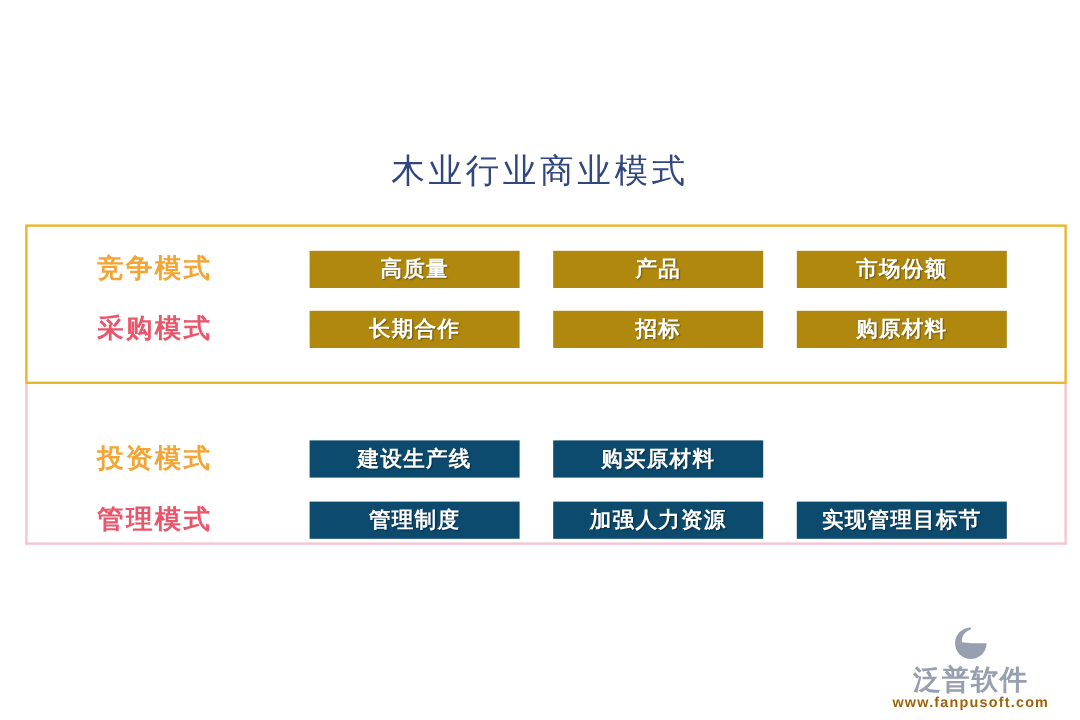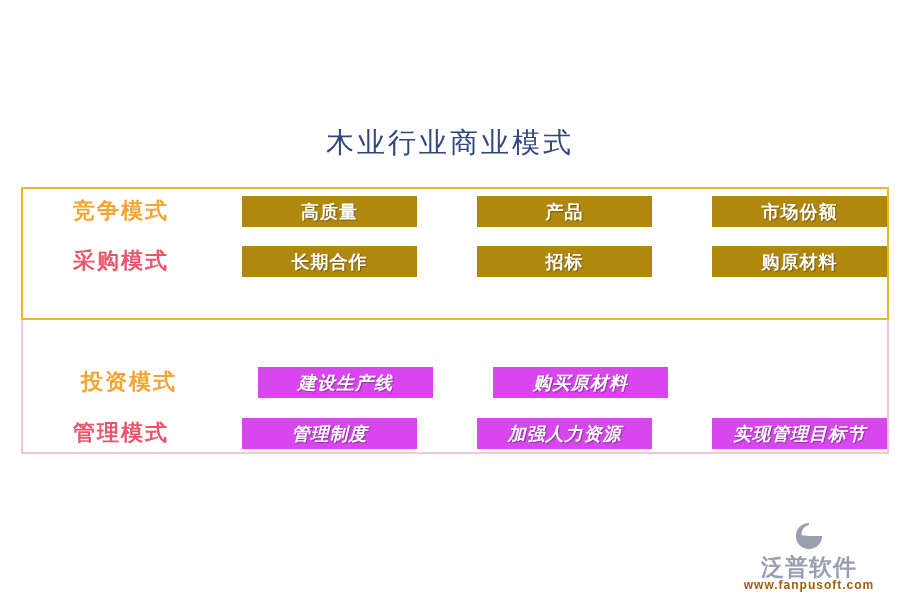--- a/index.html
+++ b/index.html
@@ -15,48 +15,49 @@
   }
   .boxes{
     position:absolute;left:21px;top:187px;width:868px;
   }
   .box{
     box-sizing:border-box;width:868px;
     display:flex;flex-direction:column;
   }
   .box-top{
     height:133px;border:2px solid #E9B72E;
+    padding-top:13px;
   }
   .box-bottom{
     height:134px;border:2px solid #F6C6D0;border-top:none;
     padding-top:40px;
   }
   .model-row{
     display:flex;align-items:center;height:44px;flex-shrink:0;
   }
   .box-top .model-row + .model-row{margin-top:6px;}
   .box-bottom .model-row + .model-row{margin-top:7px;}
   .row-label{
     width:212px;text-align:center;
     font-size:22px;font-weight:bold;letter-spacing:2px;
   }
   .label-orange{color:#F2A434;}
   .label-red{color:#E9566B;}
   .btn-group{
-    display:flex;align-items:center;margin-left:23px;gap:60px;
+    display:flex;align-items:center;margin-left:23px;gap:28px;
   }
   .model-btn{
     width:175px;height:31px;line-height:31px;
     text-align:center;color:#ffffff;
     font-size:18px;font-weight:bold;letter-spacing:1px;
     text-shadow:1px 1px 1px rgba(0,0,0,0.35);
     cursor:pointer;
   }
   .btn-gold{background:#B0880D;}
-  .btn-cyan{background:#d946ef;font-style:italic;}
+  .btn-cyan{background:#0c4a6e;}
   .brand{
     position:absolute;right:16px;bottom:8px;width:150px;
     text-align:center;line-height:1.1;
   }
   .brand-row{
     display:flex;align-items:center;justify-content:center;gap:4px;flex-direction:column;
   }
   .brand-name{
     font-size:23px;font-weight:bold;color:#98A0AF;letter-spacing:1px;
     font-family:"DejaVu Serif","Liberation Serif",serif;

